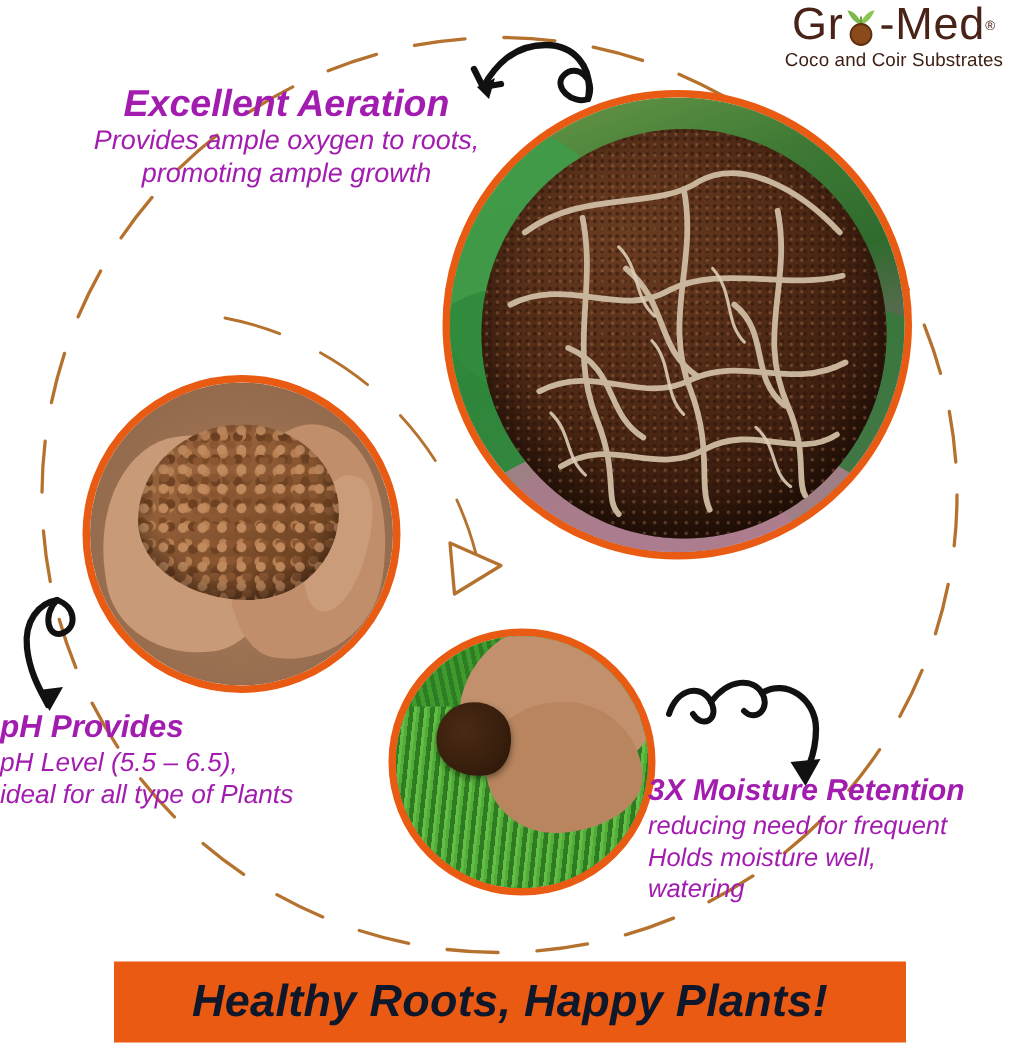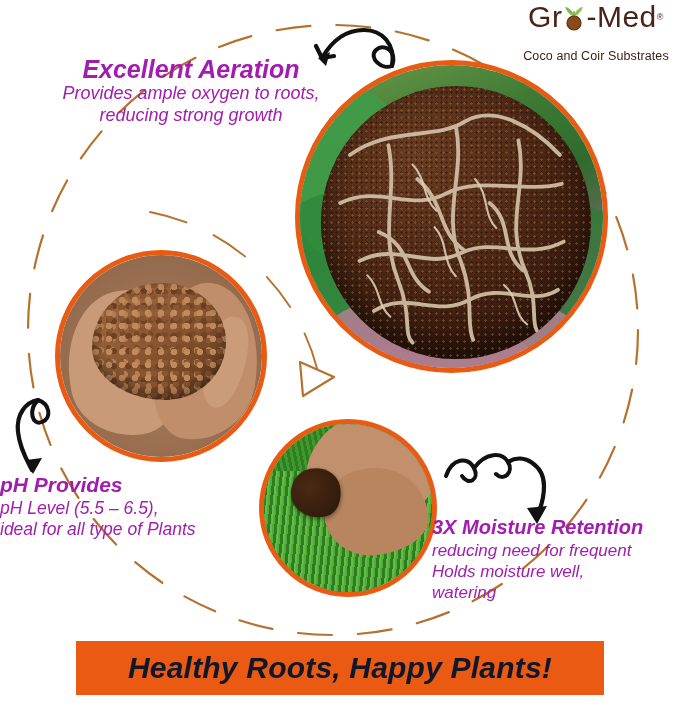--- a/index.html
+++ b/index.html
@@ -15,21 +15,21 @@
 
   
   #logo{left:516px;top:2px;width:160px;text-align:center;}
   #logo-word{
     font-family:"Liberation Sans", sans-serif;
     font-size:30px;letter-spacing:.5px;
     color:#4a2318;line-height:30px;white-space:nowrap;
     display:flex;align-items:center;justify-content:center;
   }
   #logo-sub{
-    font-size:12.5px;color:#3d2116;margin-top:17px;white-space:nowrap;
+    font-size:12.5px;color:#3d2116;margin-top:1px;white-space:nowrap;
     letter-spacing:.1px;
   }
   .reg{font-size:9px;vertical-align:super;color:#4a2318;}
   #seed-o{display:inline-block;width:24px;height:30px;position:relative;vertical-align:middle;}
 
   
   .photo{
     border-radius:50%;
     border:5px solid #e95b12;
     overflow:hidden;
@@ -240,21 +240,21 @@
       <div class="grassblades"></div>
       <div class="fingerTop"></div>
       <div class="fingerTop2"></div>
       <div class="peat"></div>
     </div>
   </div>
 
   <div id="txt-aeration" class="abs">
     <div class="head">Excellent Aeration</div>
     <div class="body">Provides ample oxygen to roots,</div>
-    <div class="body">reducing strong growth</div>
+    <div class="body">promoting ample growth</div>
   </div>
 
   <div id="txt-ph" class="abs">
     <div class="head">pH Provides</div>
     <div class="body">pH Level (5.5 – 6.5),</div>
     <div class="body">ideal for all type of Plants</div>
   </div>
 
   <div id="txt-moist" class="abs">
     <div class="head">3X Moisture Retention</div>

